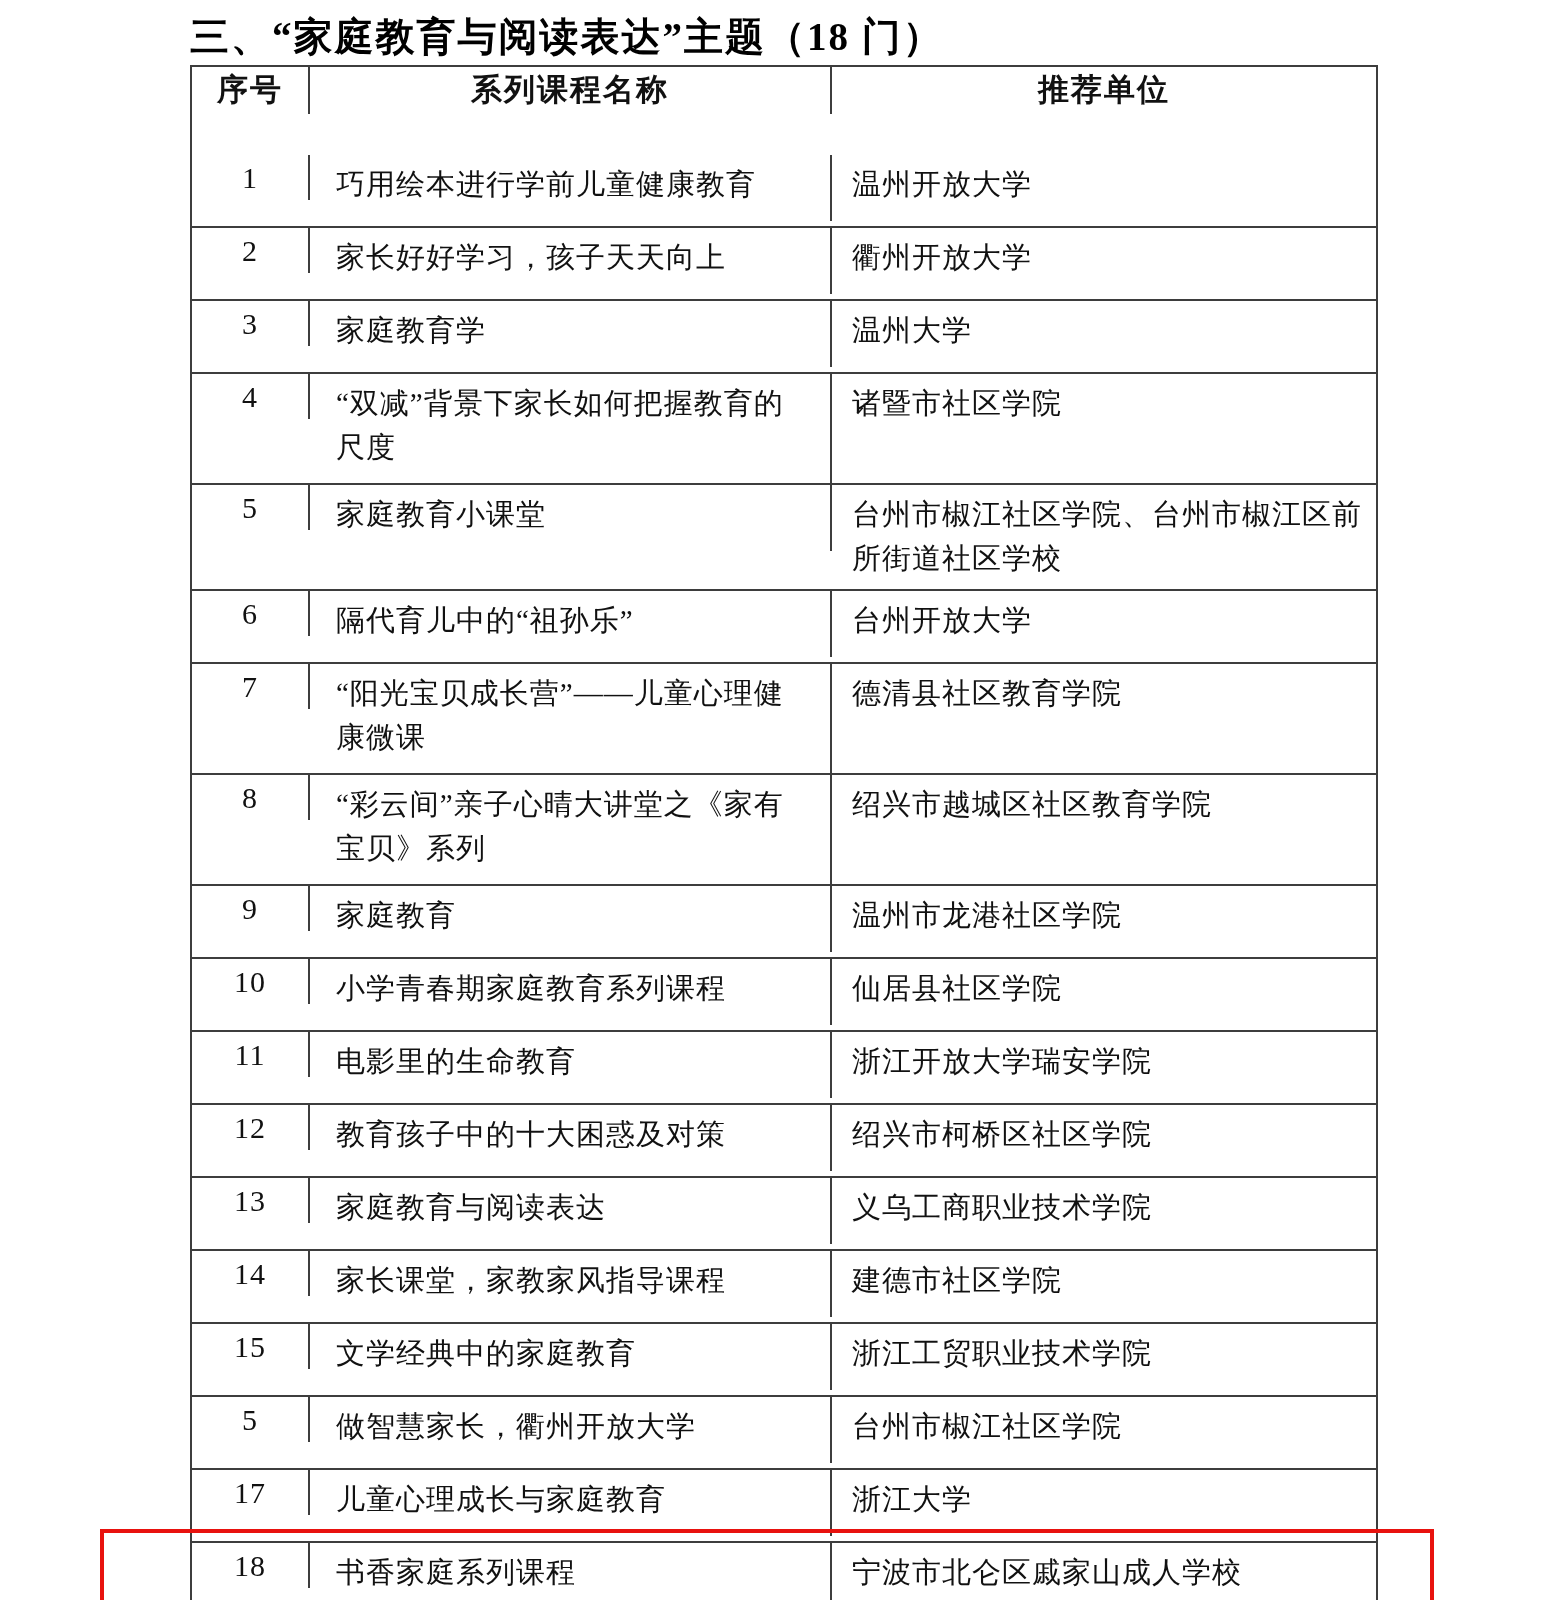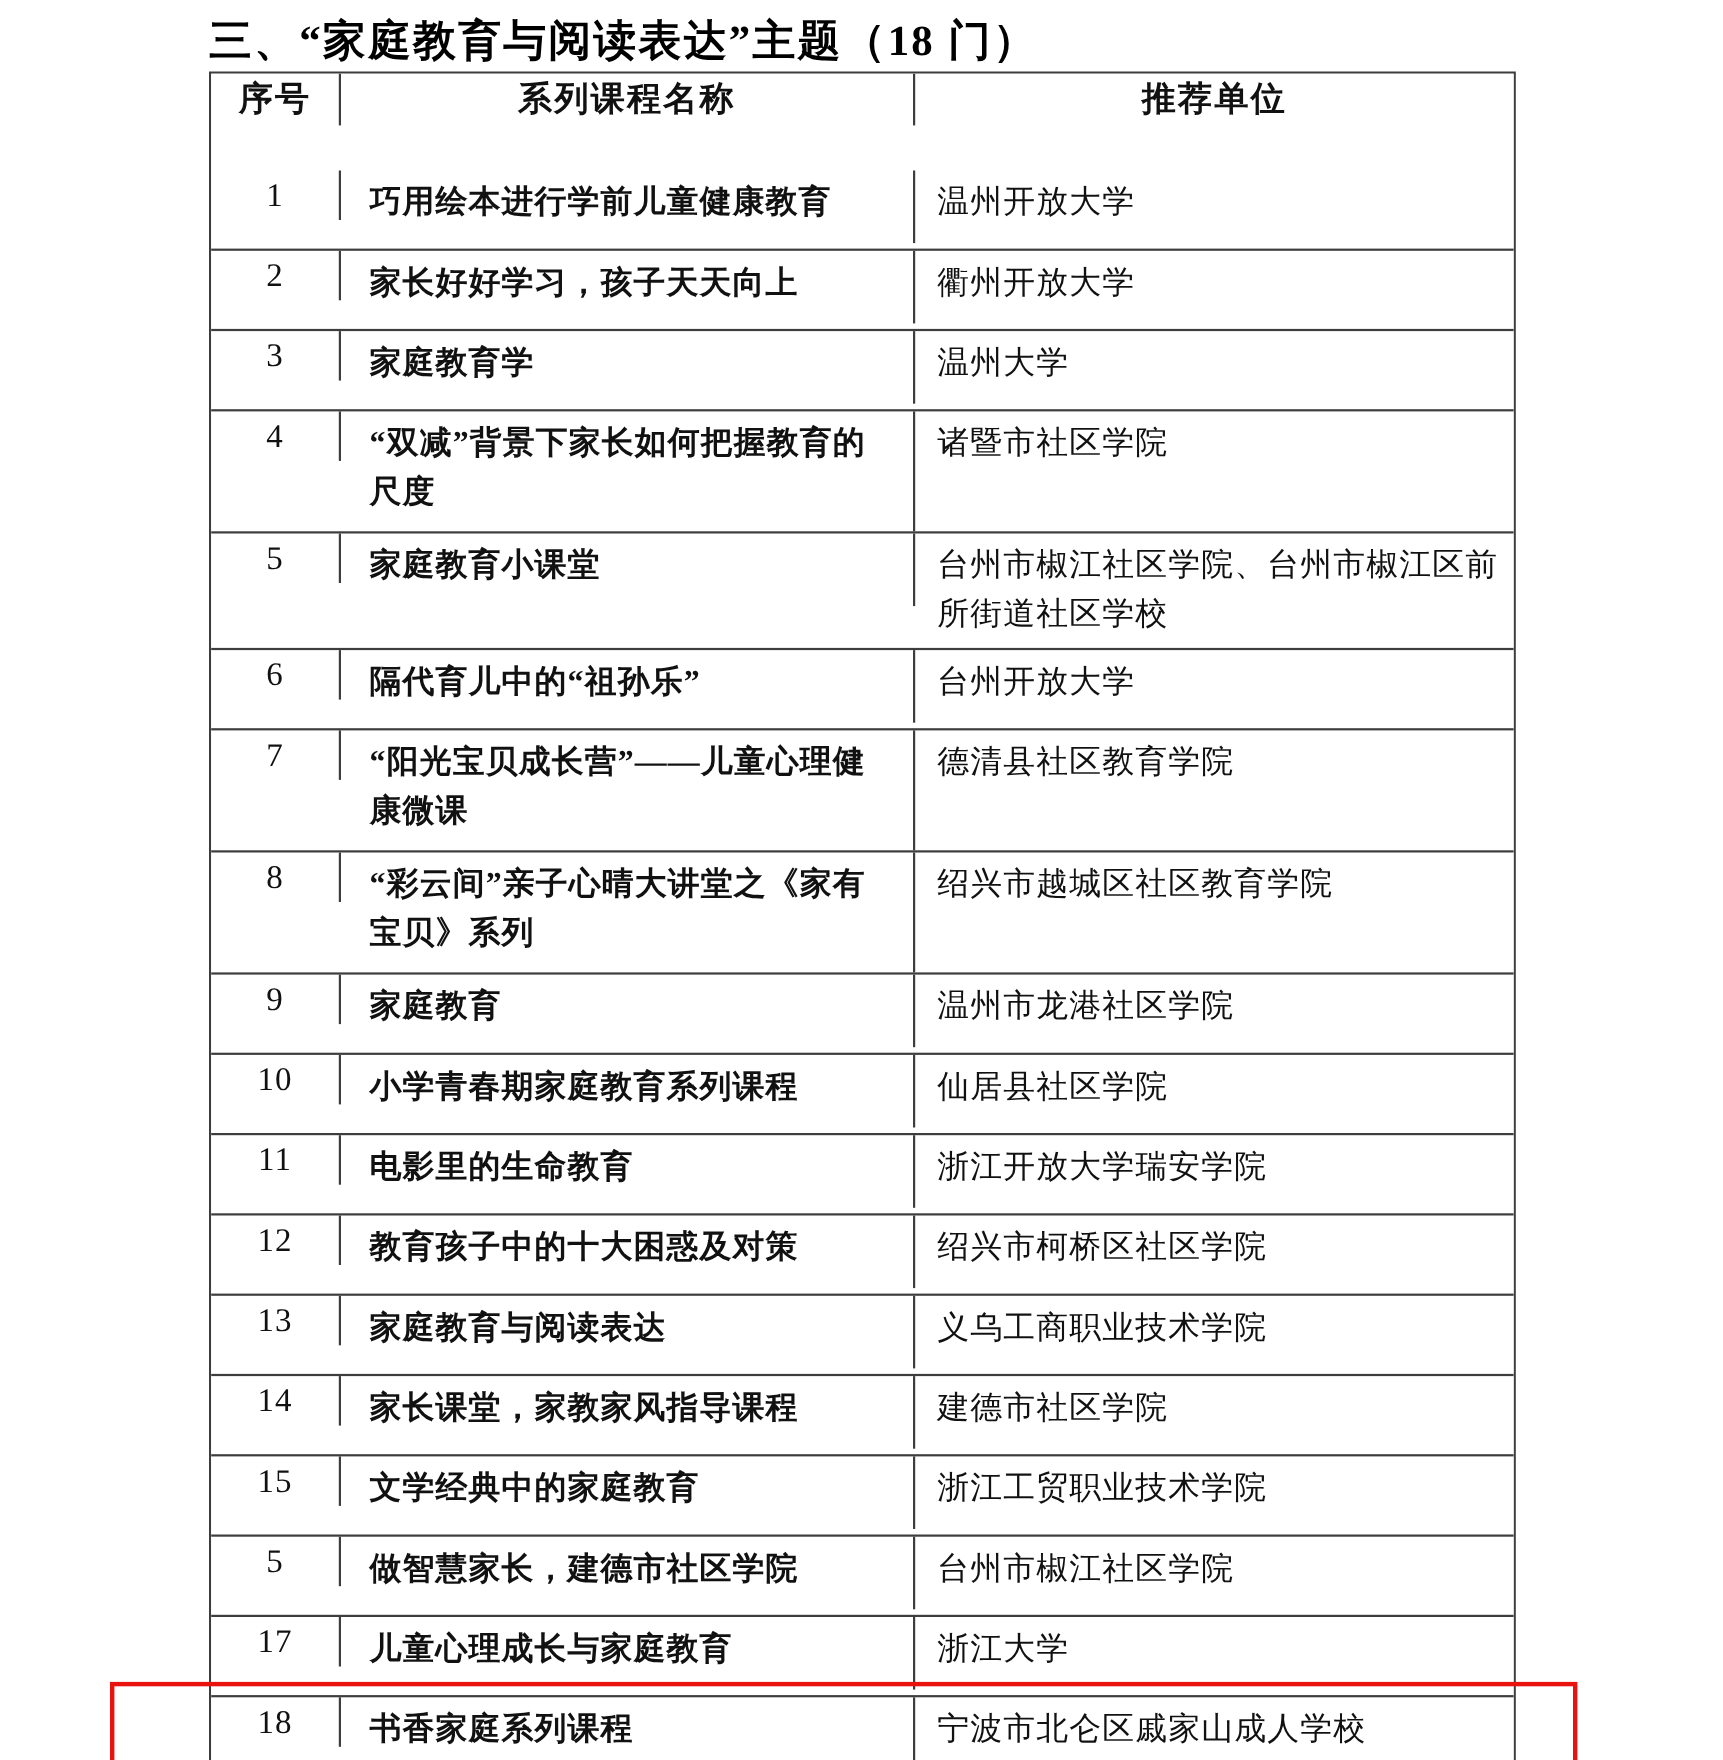--- a/index.html
+++ b/index.html
@@ -56,21 +56,20 @@
     flex: 0 0 118px;
     justify-content: center;
     border-right: 2px solid #3d3d3d;
     font-size: 30px;
   }
   .c2 {
     width: 522px;
     flex: 0 0 522px;
     padding: 8px 22px 14px 26px;
     border-right: 2px solid #3d3d3d;
-    font-weight: bold;
   }
   .c3 {
     flex: 1 1 auto;
     padding: 8px 4px 8px 20px;
   }
   .row.header { min-height: 88px; }
   .row.header .cell {
     font-weight: bold;
     font-size: 31px;
     justify-content: center;
@@ -178,21 +177,21 @@
           <div class="cell c2">家长课堂，家教家风指导课程</div>
           <div class="cell c3">建德市社区学院</div>
         </div>
         <div class="row r-single">
           <div class="cell c1">15</div>
           <div class="cell c2">文学经典中的家庭教育</div>
           <div class="cell c3">浙江工贸职业技术学院</div>
         </div>
         <div class="row r-single">
           <div class="cell c1">5</div>
-          <div class="cell c2">做智慧家长，建德市社区学院</div>
+          <div class="cell c2">做智慧家长，衢州开放大学</div>
           <div class="cell c3">台州市椒江社区学院</div>
         </div>
         <div class="row r-single">
           <div class="cell c1">17</div>
           <div class="cell c2">儿童心理成长与家庭教育</div>
           <div class="cell c3">浙江大学</div>
         </div>
         <div class="row r-last hl">
           <div class="cell c1">18</div>
           <div class="cell c2">书香家庭系列课程</div>

